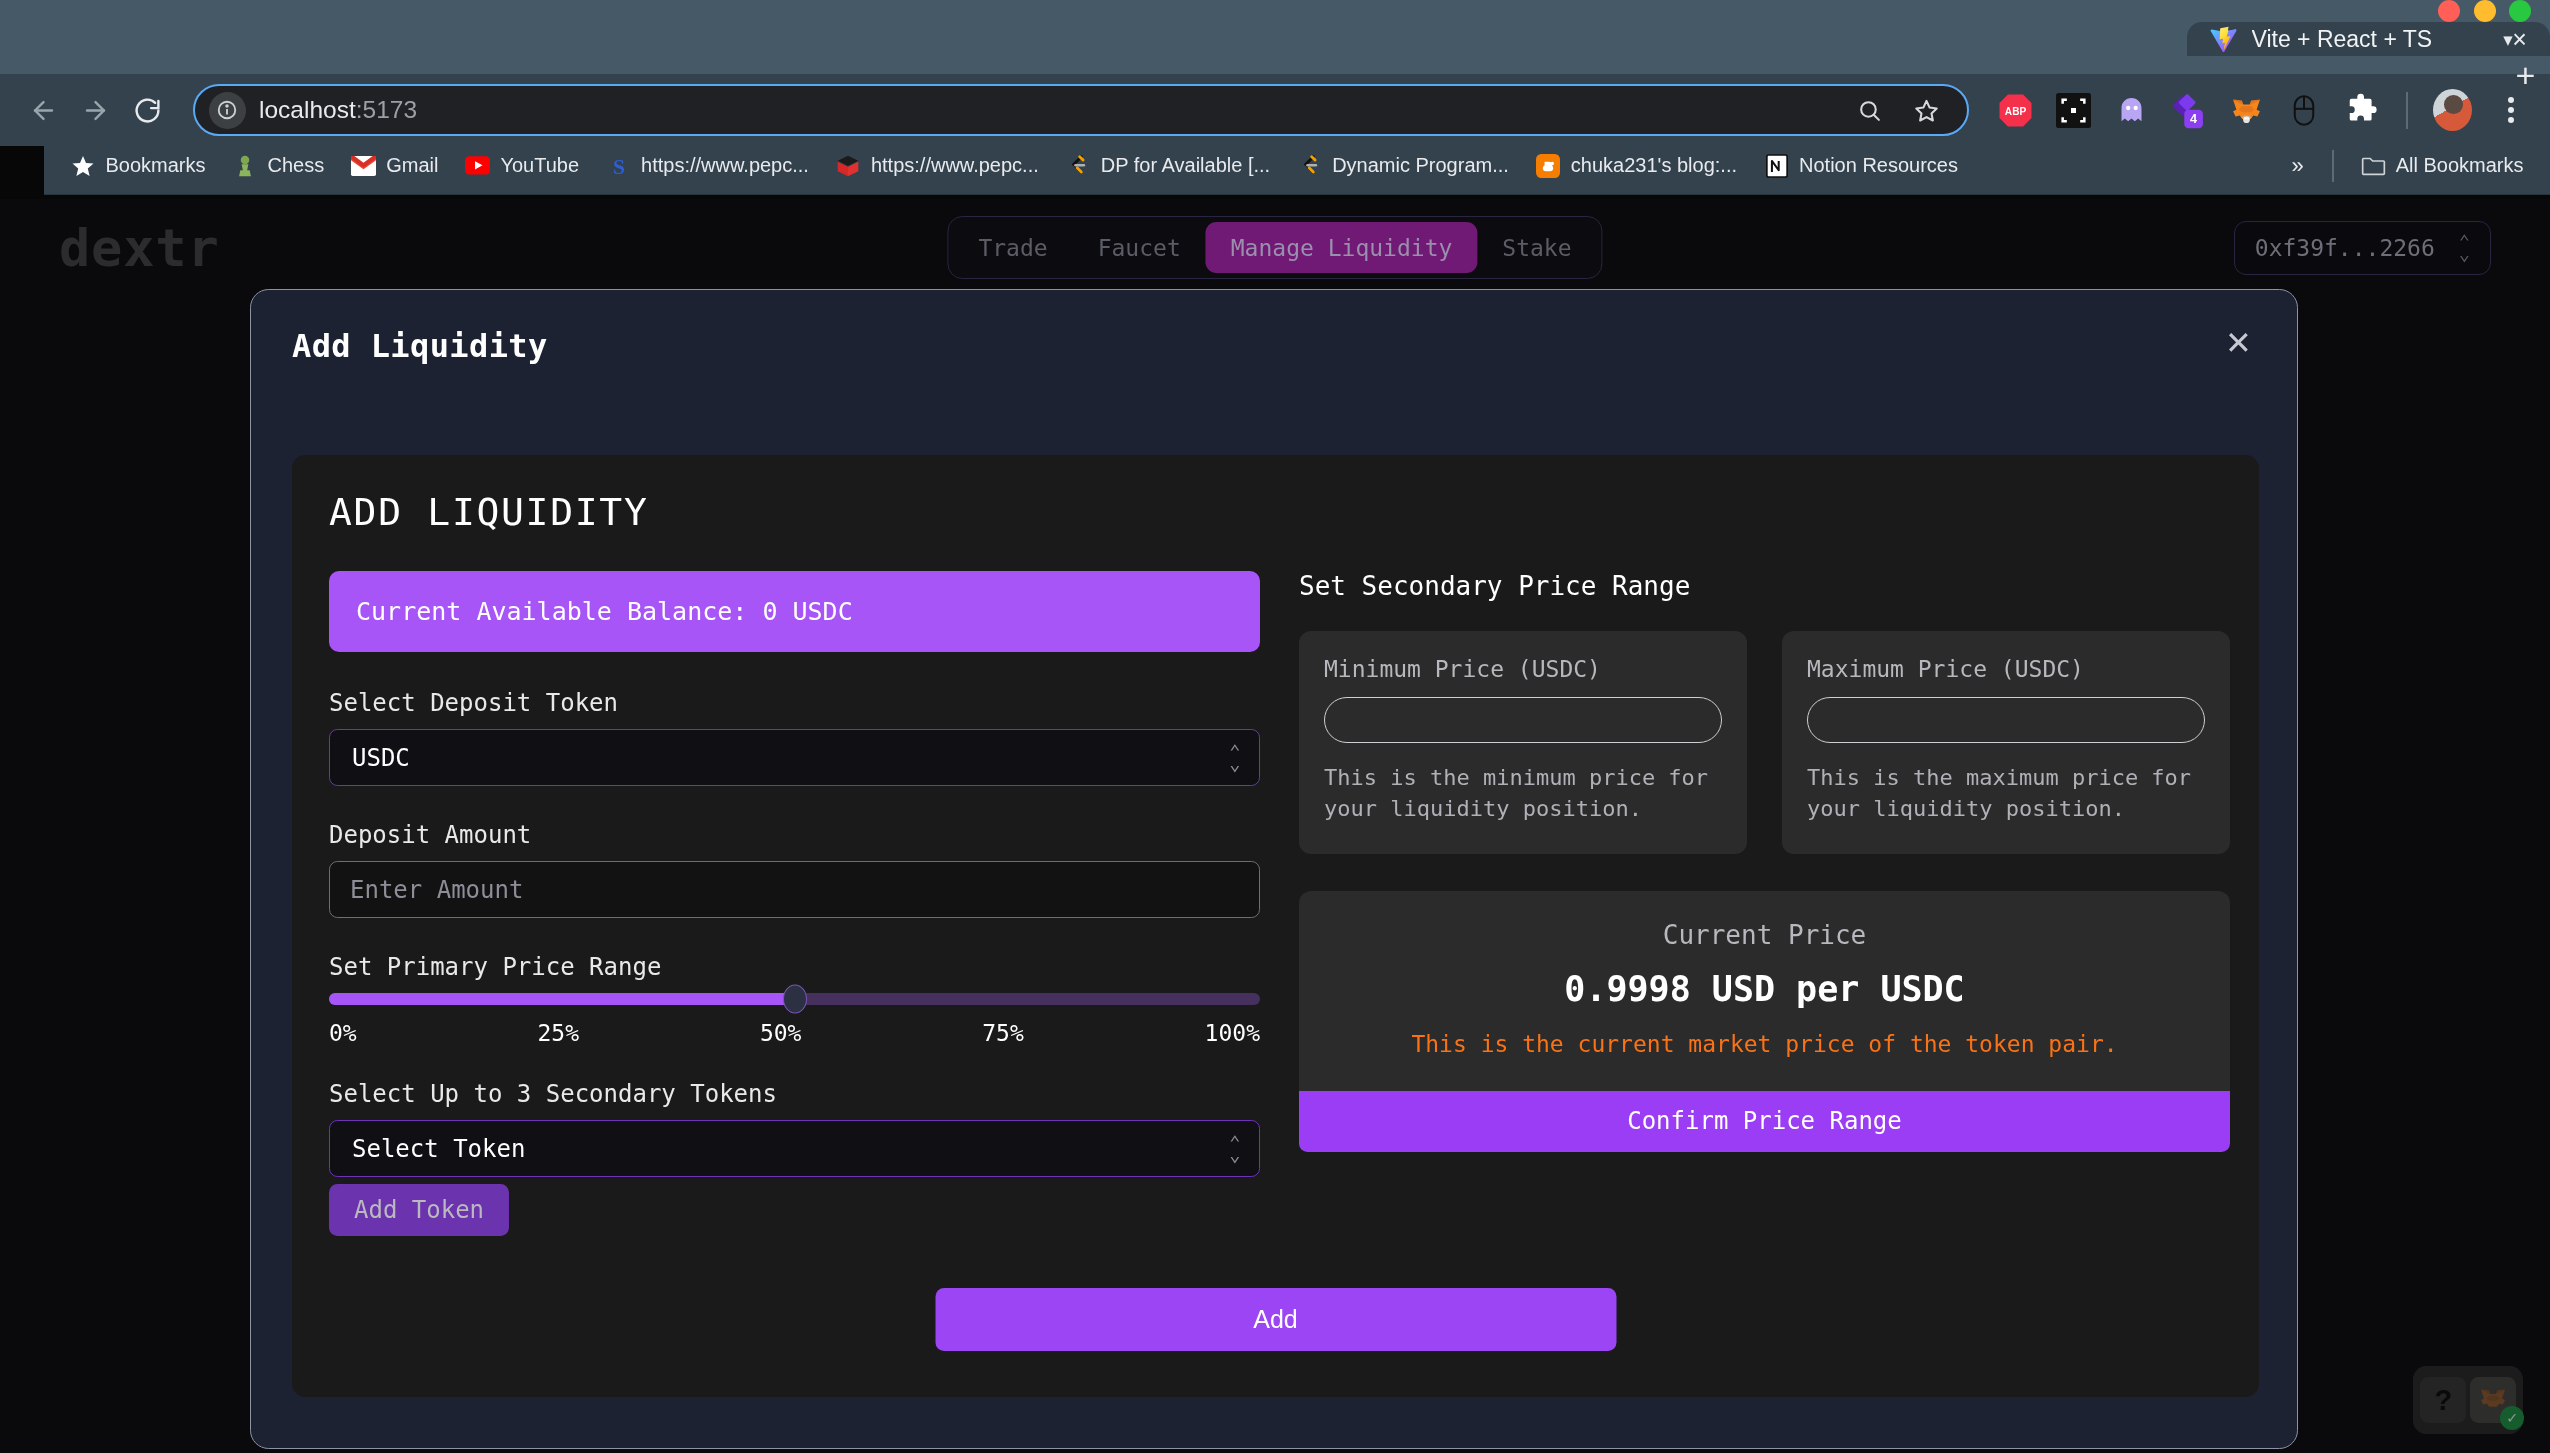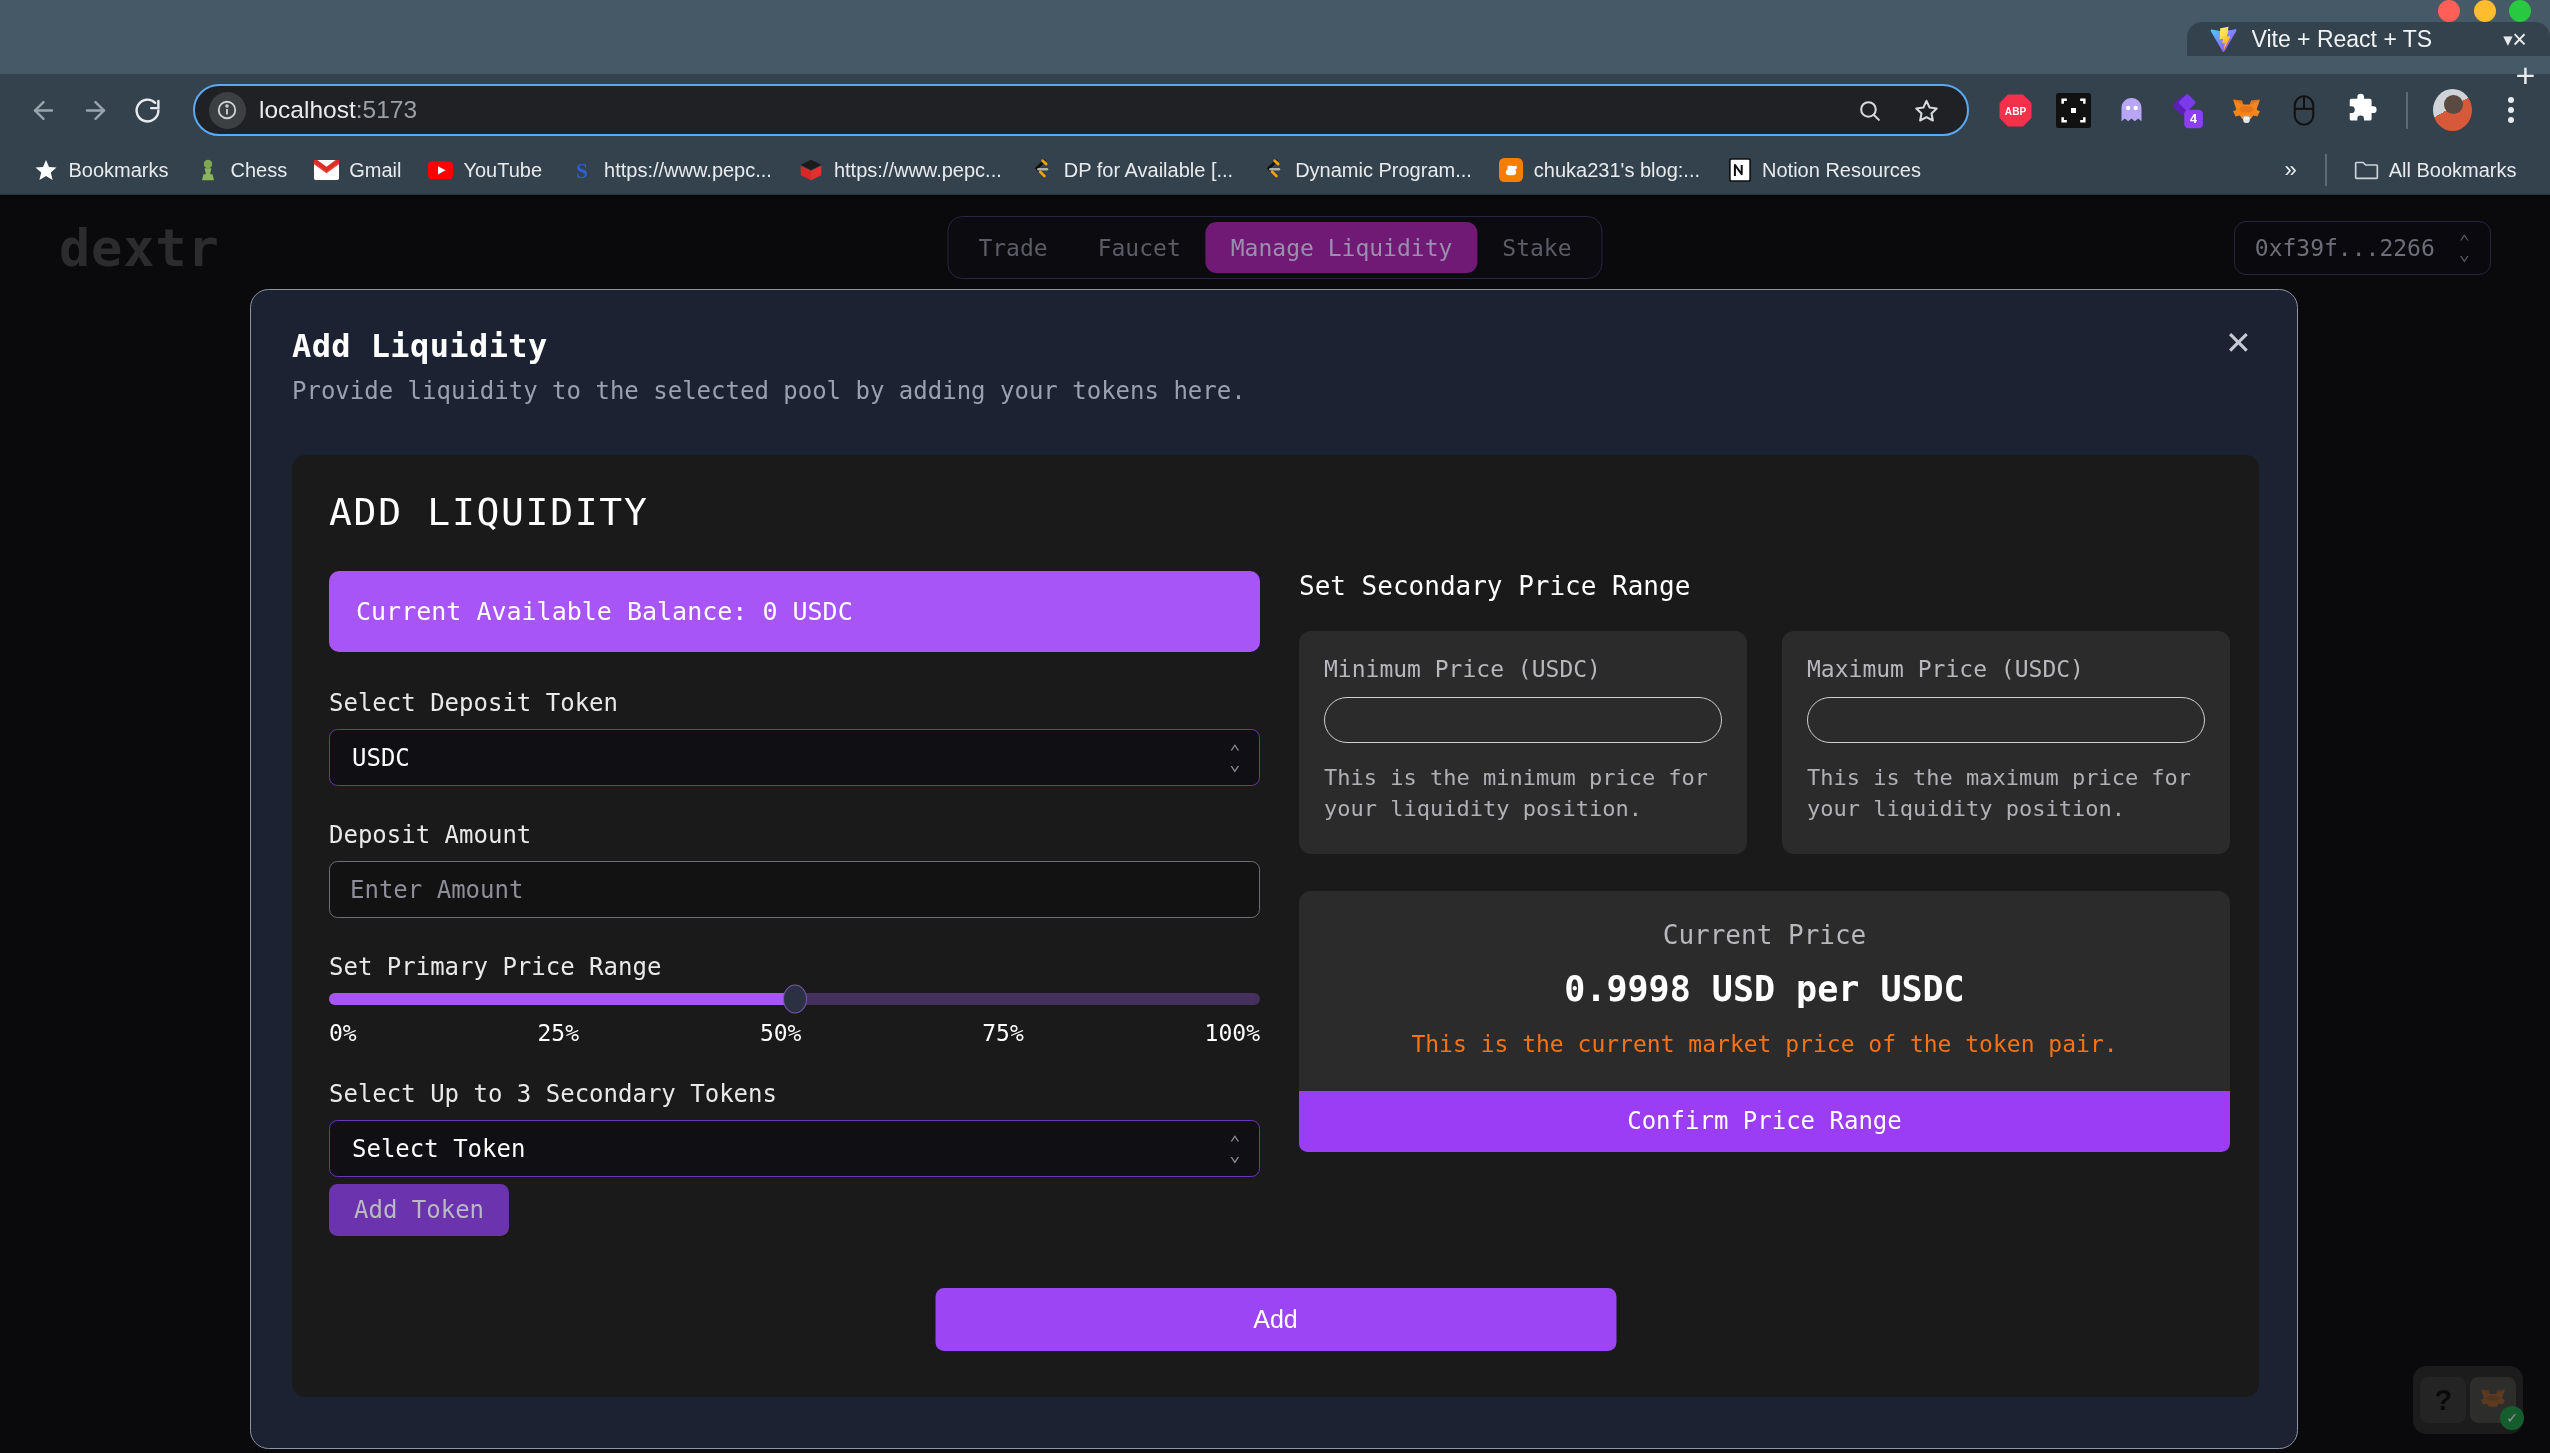--- a/index.html
+++ b/index.html
@@ -83,22 +83,22 @@
     position: relative; overflow: hidden;
   }
   .avatar::after {
     content:""; position:absolute; width:18.6px; height:18.6px; border-radius:50%;
     background:#5b4a42; left:11px; top:6px;
   }
   .kebab { display:flex; flex-direction:column; gap:4.2px; align-items:center; }
   .kebab i { width:6px; height:6px; border-radius:50%; background:#e8eaed; display:block; }
 
   .bookmarks {
-    height: 49px; background: #33424d; display: flex; align-items: center;
-    padding: 0 20px; gap: 0; position: relative; border-bottom: 0.8px solid #27333c;
+    height: 49px; background: #33424d; display: flex; align-items: flex-start;
+    padding: 0 13px; gap: 0; position: relative; border-bottom: 0.8px solid #27333c; margin-left: 44px;
   }
   .bm {
     display: flex; align-items: center; gap: 10px; padding: 0 13.5px; height: 39px;
     color: #e8eaed; font-size: 20px; white-space: nowrap;
   }
   .bm-ico { width: 25px; height: 25px; flex: 0 0 25px; display:flex; align-items:center; justify-content:center; }
   .bm-right { margin-left: auto; display: flex; align-items: center; gap: 3.4px; }
   .chev2 { color:#e8eaed; font-size:22px; padding:0 15px; }
   .bm-divider { width:1.7px; height:32px; background:#5c6b75; margin:0 10px; }
 
@@ -568,21 +568,20 @@
         <span>0xf39f...2266</span>
         <span class="spin">
           <span>⌃</span>
             <span>⌄</span>
         </span>
       </div>
     </div>
 
     <div class="modal">
       <div class="modal-title">Add Liquidity</div>
-      <div class="modal-sub">Provide liquidity to the selected pool by adding your tokens here.</div>
       <div class="modal-close">✕</div>
 
       <div class="card">
         <div class="card-title">ADD LIQUIDITY</div>
 
         <div class="cols">
 
           <div class="col-left">
 
             <div class="balance-banner">Current Available Balance: 0 USDC</div>

